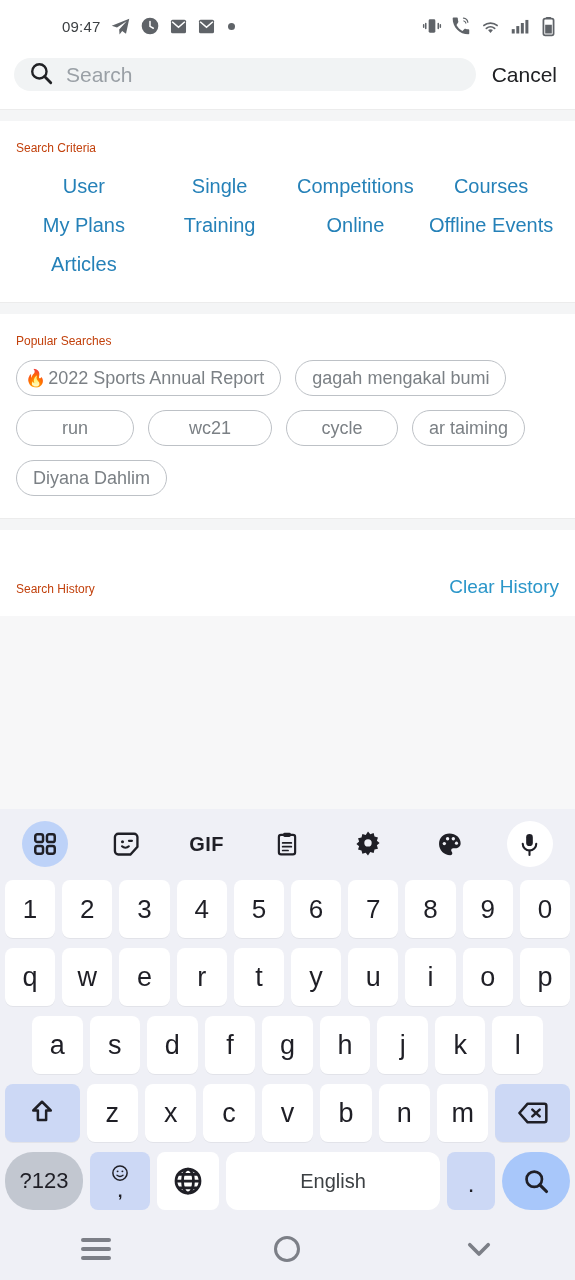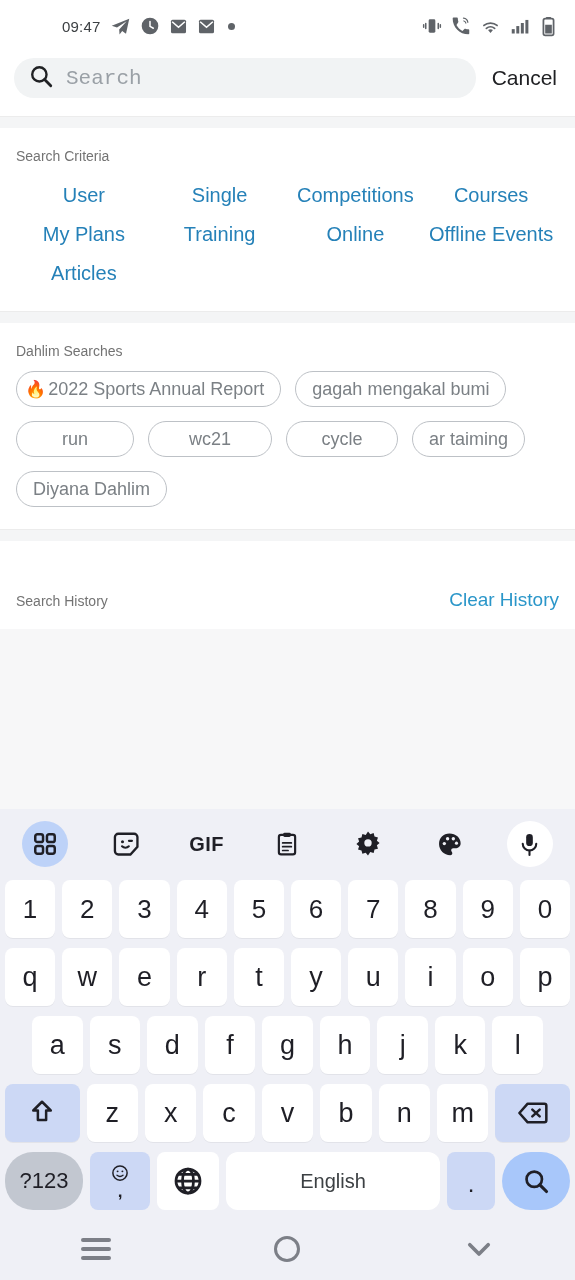--- a/index.html
+++ b/index.html
@@ -21,32 +21,32 @@
   .sb-right { display: flex; align-items: center; gap: 9px; }
   .sb-ico { display: inline-flex; align-items: center; justify-content: center; }
   .sb-dot { width: 7px; height: 7px; border-radius: 50%; background: #5f6368; display:inline-block; margin-left:3px;}
 
   
   .searchbar-row {
     display: flex; align-items: center; padding: 6px 14px 18px 14px; gap: 10px;
     background:#fff;
   }
   .search-field {
-    flex: 1; height: 40px; border-radius: 23px; background: #f1f3f4;
-    display: flex; align-items: center; padding: 0 14px; gap: 12px; font-family: Liberation Mono, monospace;
+    flex: 1; height: 33px; border-radius: 23px; background: #f1f3f4;
+    display: flex; align-items: center; padding: 0 14px; gap: 12px;
   }
   .search-ph { font-size: 21px; color: #9aa0a6; }
   .cancel-btn { font-size: 21px; color: #202124; padding: 0 4px 0 6px; }
 
   
   .band { height: 12px; background: #f4f5f6; border-top:1px solid #ececec; }
 
   
   .section { background: #ffffff; padding: 0 16px; }
-  .sec-title { font-size: 14px; color: #737373; padding: 20px 0 6px 0; }
+  .sec-title { font-size: 12px; color: #c2410c; padding: 20px 0 6px 0; }
   .sec-head {
     display: flex; align-items: baseline; justify-content: space-between;
     padding: 20px 0 18px 0;
   }
   .link-action { font-size: 19px; color: #2a96c9; }
 
   
   .criteria { display: flex; flex-wrap: wrap; padding: 6px 0 18px 0; }
   .crit {
     color: #2581b8; font-size: 20px; padding: 8px 0;
@@ -213,21 +213,21 @@
       <div class="crit crit-w25">Training</div>
       <div class="crit crit-w25">Online</div>
       <div class="crit crit-w25">Offline Events</div>
       <div class="crit crit-w25">Articles</div>
     </div>
   </div>
 
   <div class="band"></div>
 
   <div class="section">
-    <div class="sec-title">Dahlim Searches</div>
+    <div class="sec-title">Popular Searches</div>
     <div class="chips">
       <div class="chip hot">
         <span class="flame">🔥</span>
         <span>2022 Sports Annual Report</span>
       </div>
       <div class="chip">
         <span>gagah mengakal bumi</span>
       </div>
       <div class="chip chip-w-run">
         <span>run</span>

